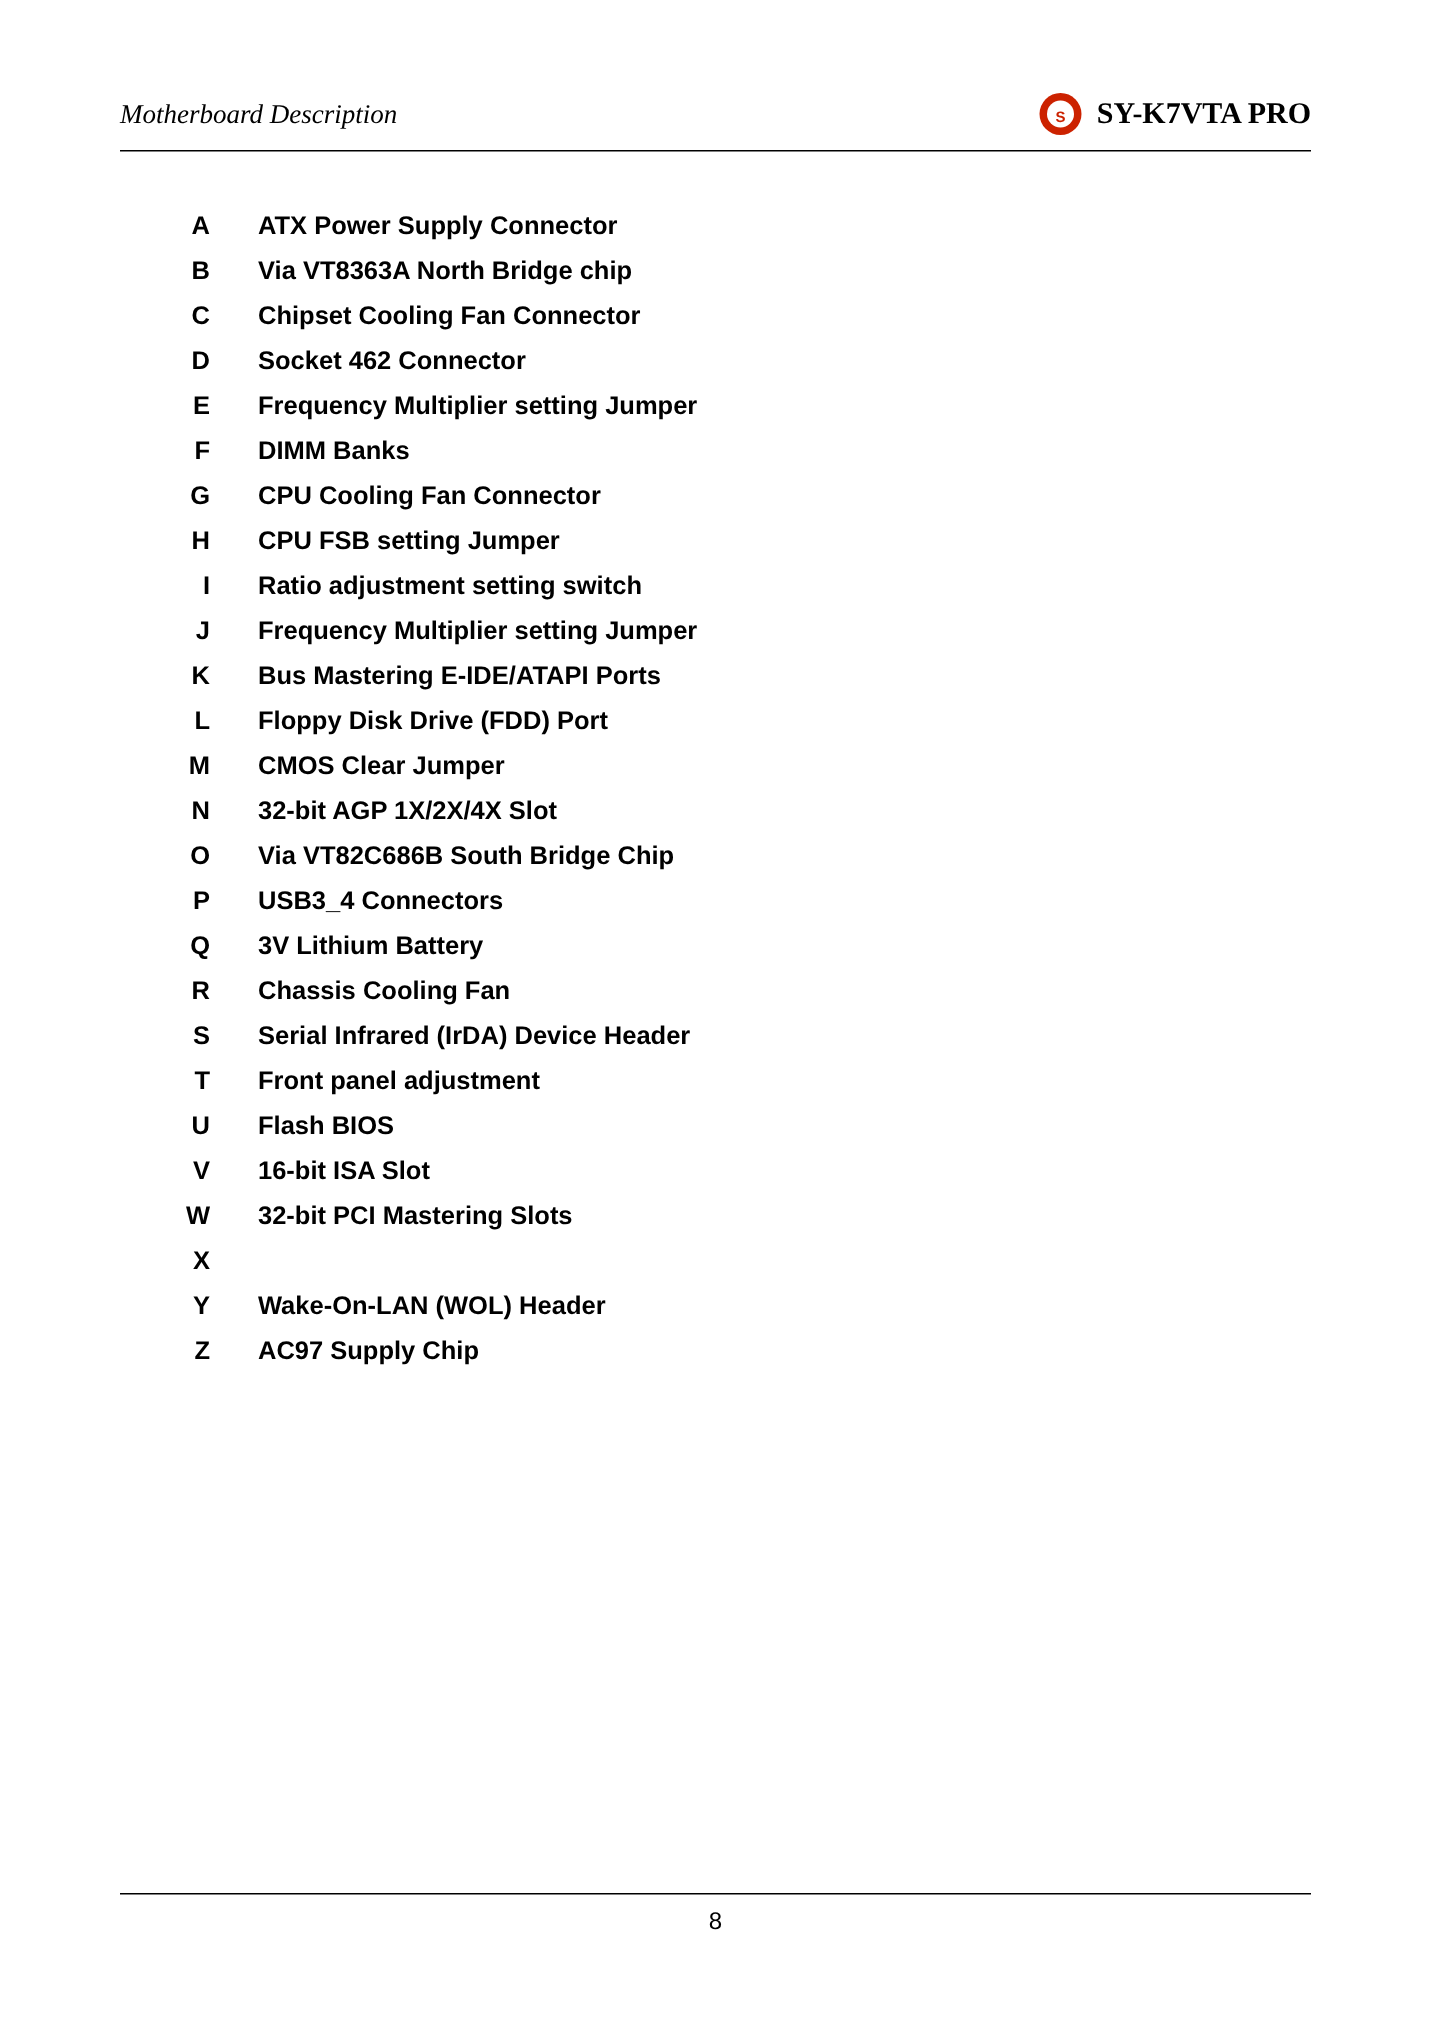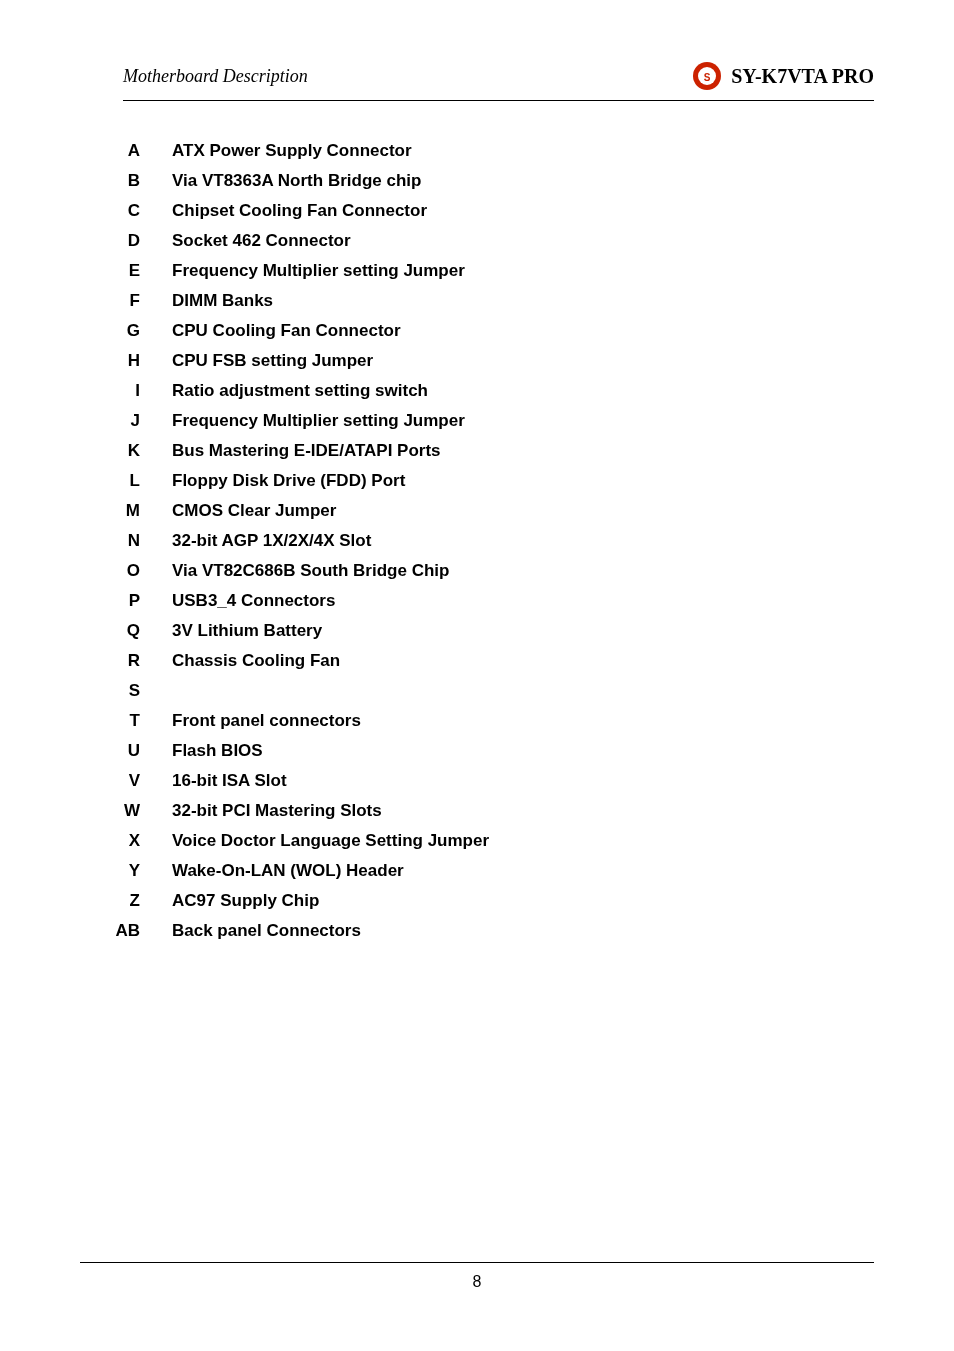--- a/index.html
+++ b/index.html
@@ -25,21 +25,20 @@
       flex-direction: column;
     }
 
     .header {
       display: flex;
       justify-content: space-between;
       align-items: center;
       border-bottom: 1px solid #000;
       padding-bottom: 8px;
       margin-bottom: 30px;
-      margin-left: 43px;
     }
 
     .header-title {
       font-style: italic;
       font-size: 18px;
       font-family: "Times New Roman", Times, serif;
     }
 
     .header-brand {
       display: flex;
@@ -183,52 +182,48 @@
         <li>
           <span class="item-label">Q</span>
           <span class="item-desc">3V Lithium Battery</span>
         </li>
         <li>
           <span class="item-label">R</span>
           <span class="item-desc">Chassis Cooling Fan</span>
         </li>
         <li>
           <span class="item-label">S</span>
+          <span class="item-desc">Serial Infrared (IrDA) Device Header</span>
         </li>
         <li>
           <span class="item-label">T</span>
-          <span class="item-desc">Front panel connectors</span>
+          <span class="item-desc">Front panel adjustment</span>
         </li>
         <li>
           <span class="item-label">U</span>
           <span class="item-desc">Flash BIOS</span>
         </li>
         <li>
           <span class="item-label">V</span>
           <span class="item-desc">16-bit ISA Slot</span>
         </li>
         <li>
           <span class="item-label">W</span>
           <span class="item-desc">32-bit PCI Mastering Slots</span>
         </li>
         <li>
           <span class="item-label">X</span>
-          <span class="item-desc">Voice Doctor Language Setting Jumper</span>
         </li>
         <li>
           <span class="item-label">Y</span>
           <span class="item-desc">Wake-On-LAN (WOL) Header</span>
         </li>
         <li>
           <span class="item-label">Z</span>
           <span class="item-desc">AC97 Supply Chip</span>
-        </li>
-        <li>
-          <span class="item-label">AB</span>
-          <span class="item-desc">Back panel Connectors</span>
         </li>
       </ul>
   </div>
 
   <div class="footer">
     <span>8</span>
   </div>
 </div>
 
 </body></html>

